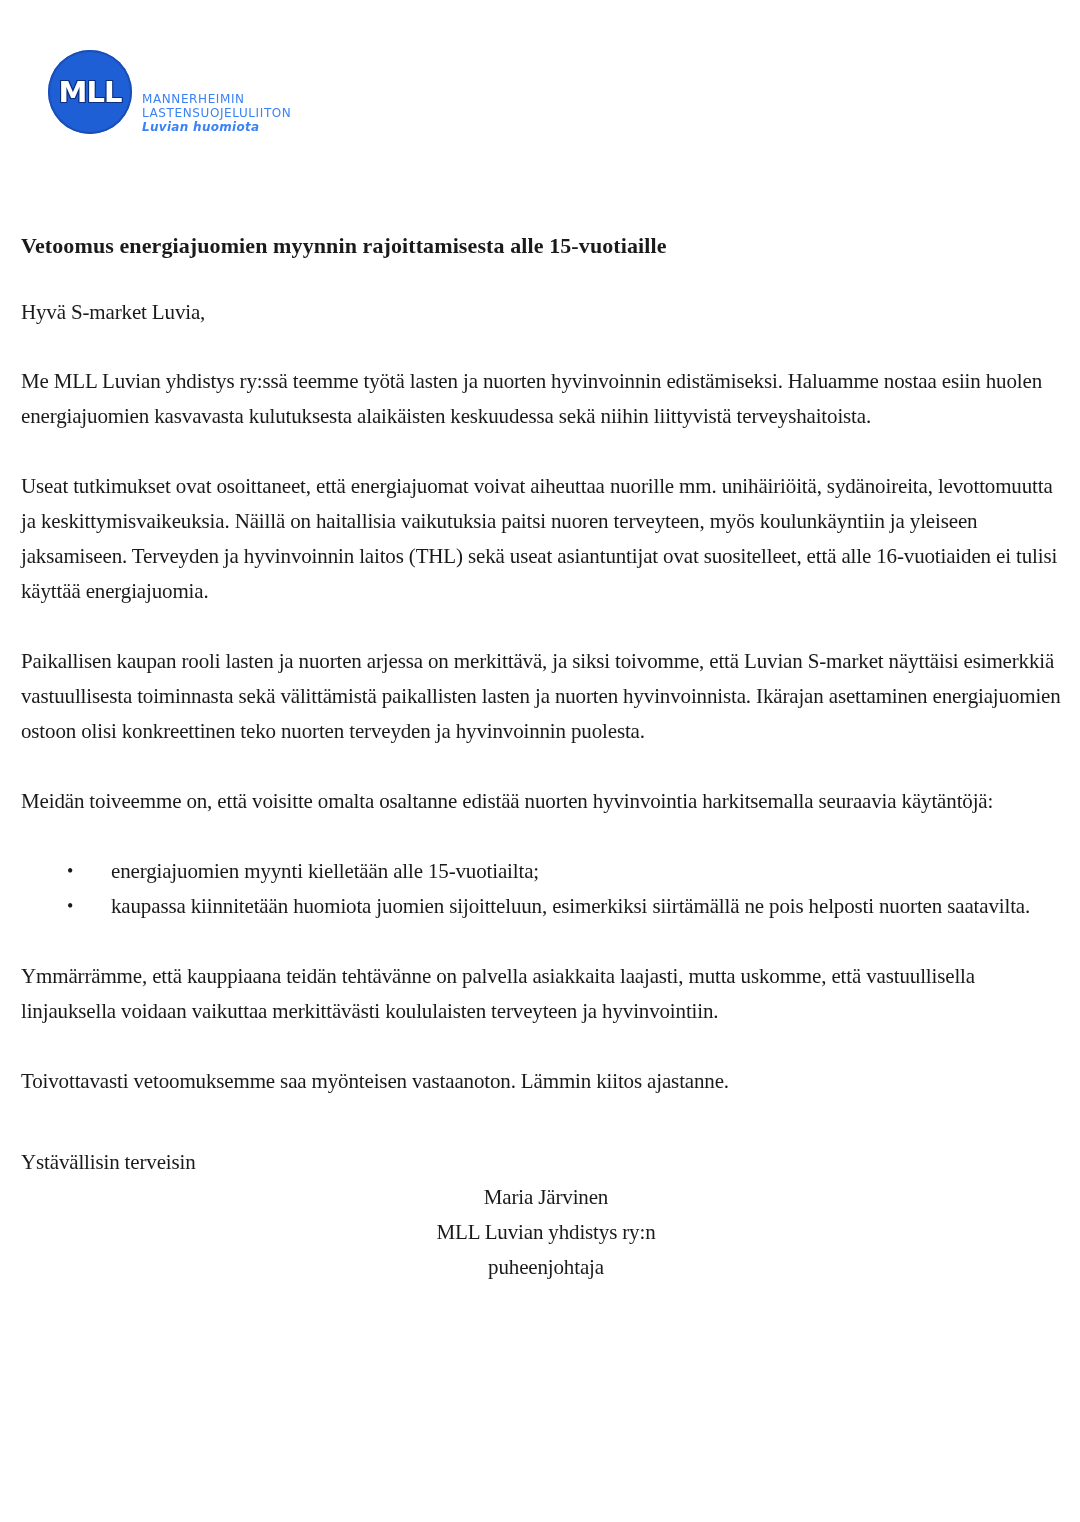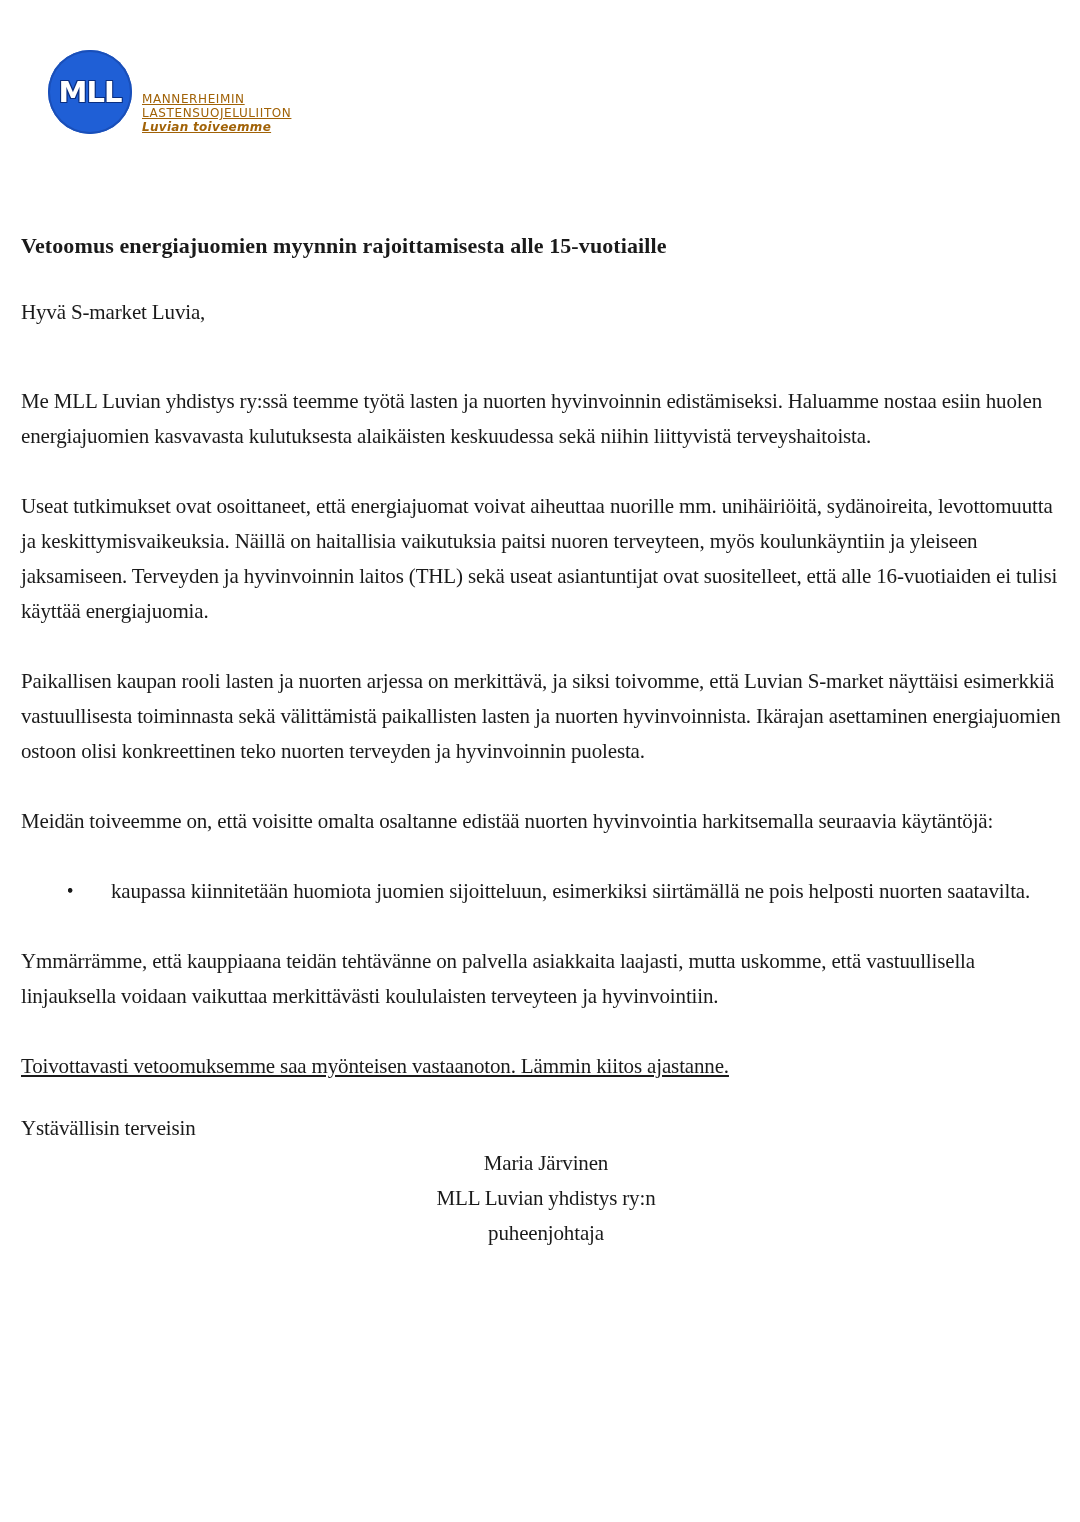--- a/index.html
+++ b/index.html
@@ -36,24 +36,23 @@
       font-family: "DejaVu Sans", sans-serif;
       font-weight: bold;
       font-size: 29px;
       color: #ffffff;
       letter-spacing: -1px;
       text-shadow: 0 0 1px #0b2f80, 1px 1px 0 #0b2f80, -1px -1px 0 #0b2f80, 1px -1px 0 #0b2f80, -1px 1px 0 #0b2f80;
     }
     .logo-text {
       margin-left: 10px;
       font-family: "DejaVu Sans", sans-serif;
-      color: #a16207;
+      color: #3b82f6;
       line-height: 14px;
       margin-top: 16px;
-      text-decoration: underline;
     }
     .logo-line1, .logo-line2 {
       font-size: 12px;
       letter-spacing: 0.6px;
       display: block;
     }
     .logo-line3 {
       font-size: 12px;
       font-weight: bold;
       font-style: italic;
@@ -72,23 +71,23 @@
       line-height: 34px;
       margin: 0 0 32px 0;
       letter-spacing: 0.1px;
     }
     p {
       margin: 0;
       font-size: 21px;
       line-height: 35px;
       letter-spacing: -0.15px;
     }
-    .greeting { margin-bottom: 54px; }
+    .greeting { margin-bottom: 34px; }
     .para { margin-bottom: 35px; }
-    .para-tight { margin-bottom: 27px; text-decoration: underline; }
+    .para-tight { margin-bottom: 46px; }
     ul.bullets {
       list-style: none;
       margin: 0 0 35px 0;
       padding: 0;
     }
     ul.bullets li {
       position: relative;
       padding-left: 90px;
       font-size: 21px;
       line-height: 35px;
@@ -106,37 +105,38 @@
 </head>
 <body>
 
 <div class="logo">
   <div class="logo-circle">
     <span>MLL</span>
   </div>
   <div class="logo-text">
     <span class="logo-line1">MANNERHEIMIN</span>
     <span class="logo-line2">LASTENSUOJELULIITON</span>
-    <span class="logo-line3">Luvian toiveemme</span>
+    <span class="logo-line3">Luvian huomiota</span>
   </div>
 </div>
 
 <div class="doc">
   <h1 class="title">Vetoomus energiajuomien myynnin rajoittamisesta alle 15-vuotiaille</h1>
 
   <p class="greeting">Hyvä S-market Luvia,</p>
 
   <p class="para">Me MLL Luvian yhdistys ry:ssä teemme työtä lasten ja nuorten hyvinvoinnin edistämiseksi. Haluamme nostaa esiin huolen energiajuomien kasvavasta kulutuksesta alaikäisten keskuudessa sekä niihin liittyvistä terveyshaitoista.</p>
   <p class="para">Useat tutkimukset ovat osoittaneet, että energiajuomat voivat aiheuttaa nuorille mm. unihäiriöitä, sydänoireita, levottomuutta ja keskittymisvaikeuksia. Näillä on haitallisia vaikutuksia paitsi nuoren terveyteen, myös koulunkäyntiin ja yleiseen jaksamiseen. Terveyden ja hyvinvoinnin laitos (THL) sekä useat asiantuntijat ovat suositelleet, että alle 16-vuotiaiden ei tulisi käyttää energiajuomia.</p>
   <p class="para">Paikallisen kaupan rooli lasten ja nuorten arjessa on merkittävä, ja siksi toivomme, että Luvian S-market näyttäisi esimerkkiä vastuullisesta toiminnasta sekä välittämistä paikallisten lasten ja nuorten hyvinvoinnista. Ikärajan asettaminen energiajuomien ostoon olisi konkreettinen teko nuorten terveyden ja hyvinvoinnin puolesta.</p>
   <p class="para">Meidän toiveemme on, että voisitte omalta osaltanne edistää nuorten hyvinvointia harkitsemalla seuraavia käytäntöjä:</p>
 
   <ul class="bullets">
     <li>
       <span class="bullet">•</span>
+      <span>energiajuomien myynti kielletään alle 15-vuotiailta;</span>
     </li>
     <li>
       <span class="bullet">•</span>
       <span>kaupassa kiinnitetään huomiota juomien sijoitteluun, esimerkiksi siirtämällä ne pois helposti nuorten saatavilta.</span>
     </li>
   </ul>
 
   <p class="para">Ymmärrämme, että kauppiaana teidän tehtävänne on palvella asiakkaita laajasti, mutta uskomme, että vastuullisella linjauksella voidaan vaikuttaa merkittävästi koululaisten terveyteen ja hyvinvointiin.</p>
   <p class="para-tight">Toivottavasti vetoomuksemme saa myönteisen vastaanoton. Lämmin kiitos ajastanne.</p>
 

